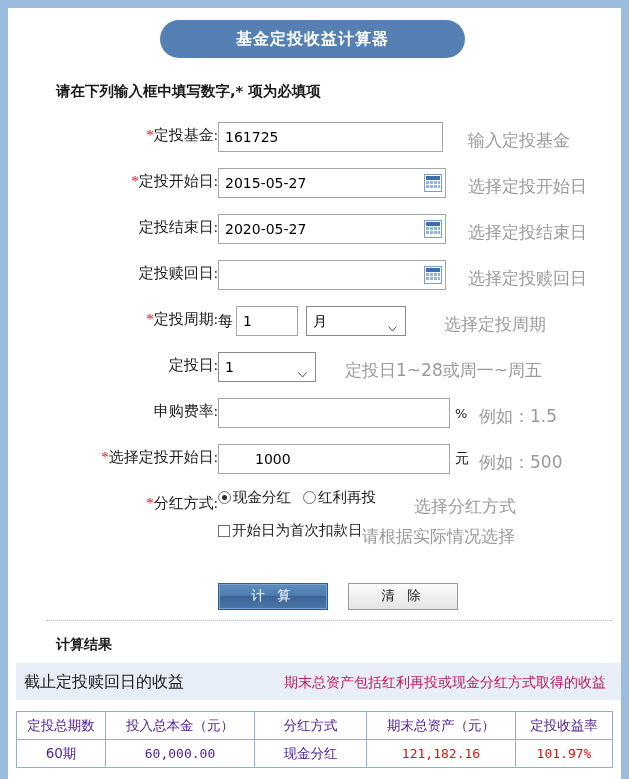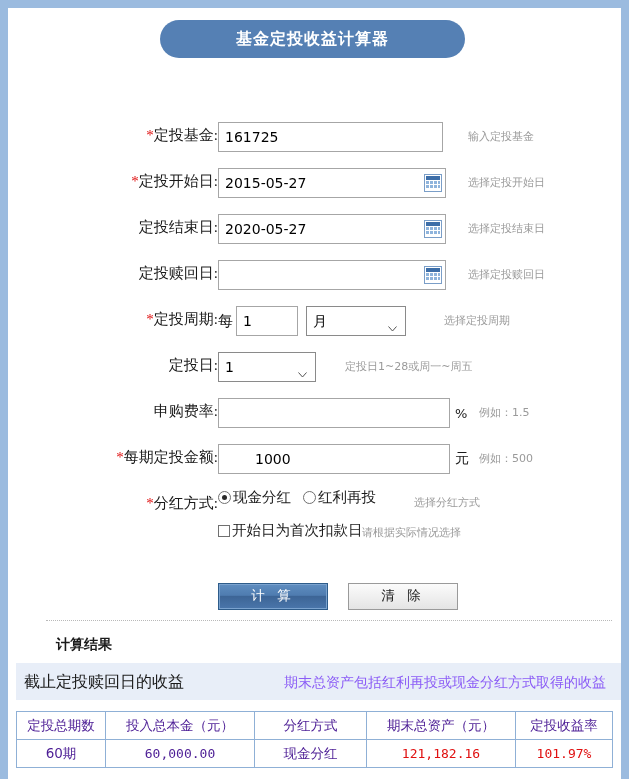--- a/index.html
+++ b/index.html
@@ -67,21 +67,21 @@
     font-family: Liberation Serif, serif;
     text-align: right;
   }
   .label .star { color: #e01010; }
   .field {
     position: absolute;
     left: 210px; top: 4px;
   }
   .hint {
     position: absolute;
-    font-size: 11px;
+    font-size: 17px;
     color: #9a9a9a;
     top: 11px;
     white-space: nowrap;
     font-family: "DejaVu Sans", sans-serif;
   }
 
   input.txt {
     box-sizing: border-box;
     height: 30px;
     border: 1px solid #a6a6a6;
@@ -248,21 +248,21 @@
     position: absolute;
     left: 8px; top: 9px;
     font-size: 16px;
     color: #1a1a1a;
     font-family: "DejaVu Sans", sans-serif;
   }
   .band-right {
     position: absolute;
     left: 268px; top: 11px;
     font-size: 14px;
-    color: #8b5cf6;
+    color: #be185d;
     font-family: "DejaVu Sans", sans-serif;
     white-space: nowrap;
   }
 
   table.result {
     position: absolute;
     left: 8px; top: 703px;
     width: 597px;
     border-collapse: collapse;
     table-layout: fixed;
@@ -283,20 +283,21 @@
 </style>
 </head>
 <body>
 
 <div class="page">
 
   <div class="title-bar">
     <span class="title-text">基金定投收益计算器</span>
   </div>
 
+  <div class="instruction">请在下列输入框中填写数字,* 项为必填项</div>
 
   <div class="form">
 
     <div class="row">
       <div class="label"><span class="star">*</span><span>定投基金:</span></div>
       <div class="field">
         <input class="txt w225" type="text" value="161725" style="">
       </div>
       <div class="hint" style="left:460px">输入定投基金</div>
     </div>
@@ -418,21 +419,21 @@
     <div class="row">
       <div class="label">申购费率:</div>
       <div class="field inline">
         <input class="txt w232" type="text" value="" style="">
         <span class="unit">%</span>
       </div>
       <div class="hint" style="left:471px">例如：1.5</div>
     </div>
 
     <div class="row">
-      <div class="label"><span class="star">*</span><span>每期定投金额:</span></div>
+      <div class="label"><span class="star">*</span><span>选择定投开始日:</span></div>
       <div class="field inline">
         <input class="txt w232" type="text" value="1000" style="">
         <span class="unit big">元</span>
       </div>
       <div class="hint" style="left:471px">例如：500</div>
     </div>
 
     <div class="row" style="height:70px">
       <div class="label"><span class="star">*</span><span>分红方式:</span></div>
       <div class="field" style="top:2px">

